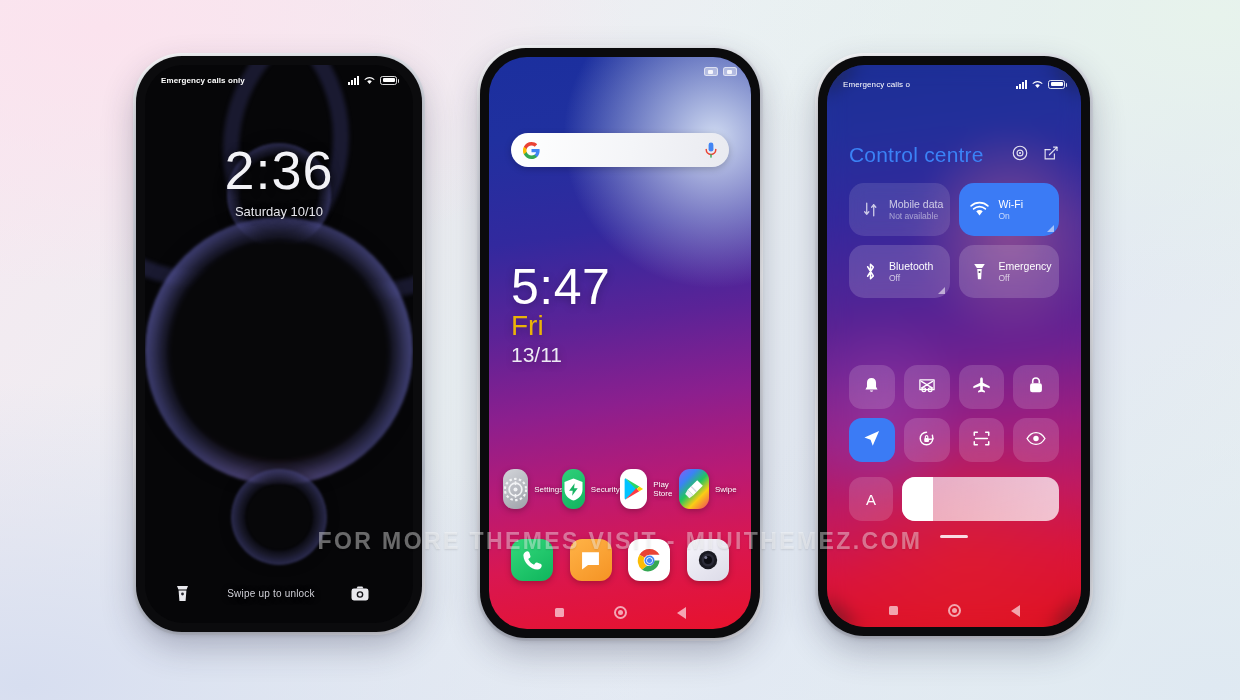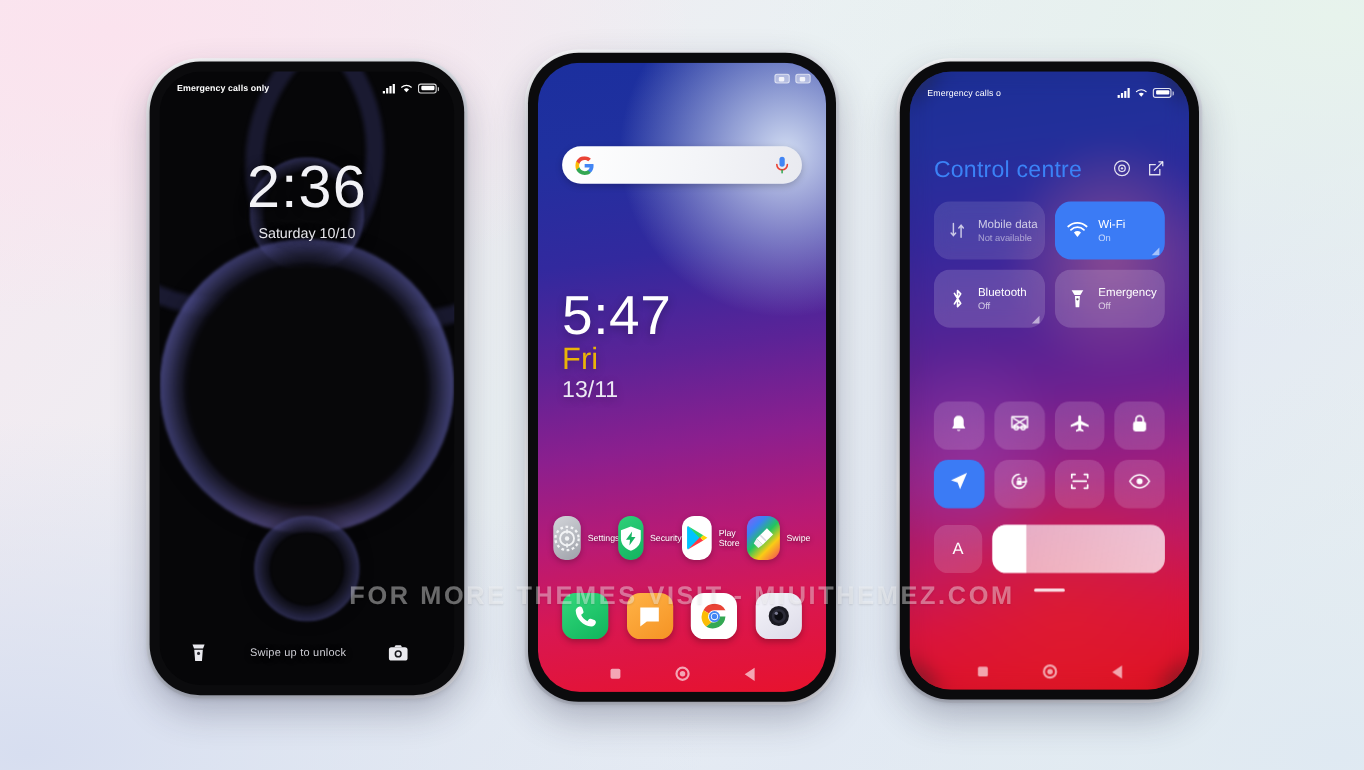--- a/index.html
+++ b/index.html
@@ -136,21 +136,21 @@
     font-size: 54px; font-weight: 300; color: #f2f2f6;
     letter-spacing: 1px; line-height: 1;
     text-shadow: 0 1px 10px rgba(0,0,0,.8);
   }
   .lock-date {
     margin-top: 7px; font-size: 13px; color: #e6e6ec; font-weight: 400;
     text-shadow: 0 1px 8px rgba(0,0,0,.8);
   }
   .lock-bottom {
     position: absolute; left: 0; right: 16px; bottom: 18px;
-    display: flex; align-items: center; justify-content: space-between;
+    display: flex; align-items: center; justify-content: center;
     padding: 0 22px; z-index: 6; gap: 32px;
   }
   .lock-hint { font-size: 10px; color: #cfcfd6; letter-spacing: .2px;
     text-shadow: 0 1px 6px rgba(0,0,0,.85); }
   .lock-btn {
     width: 26px; height: 24px; display: flex; align-items: center; justify-content: center;
     color: #e9e9ee;
   }
 
   

